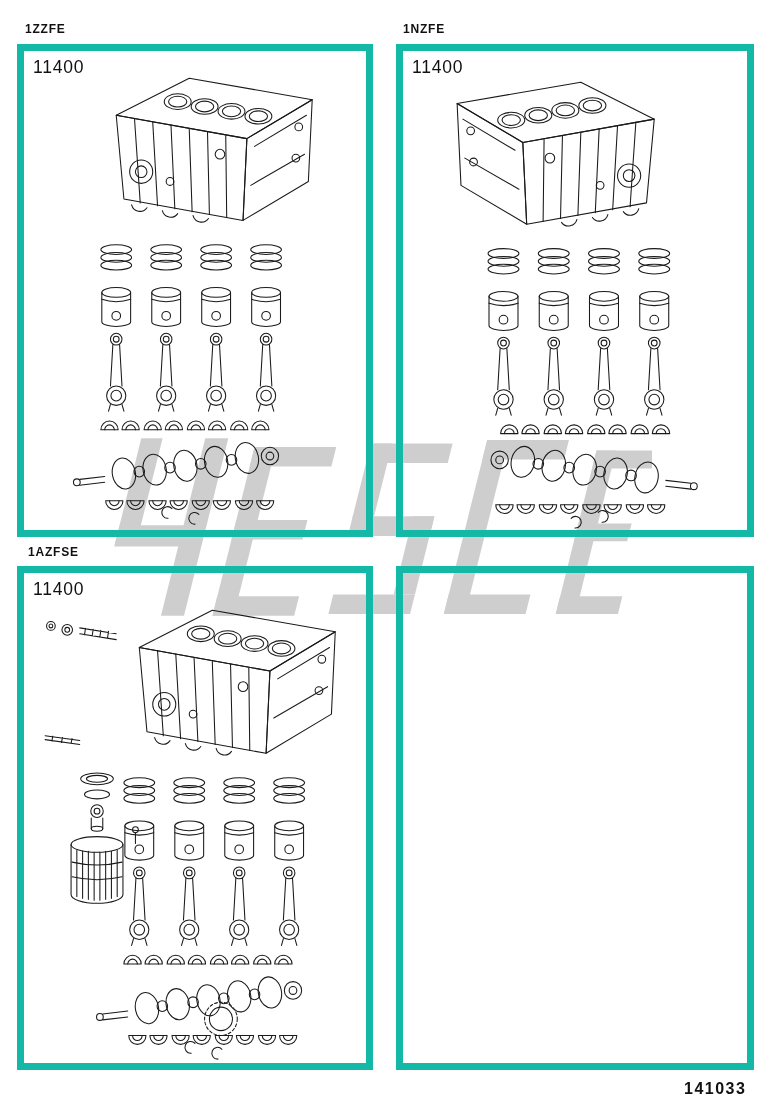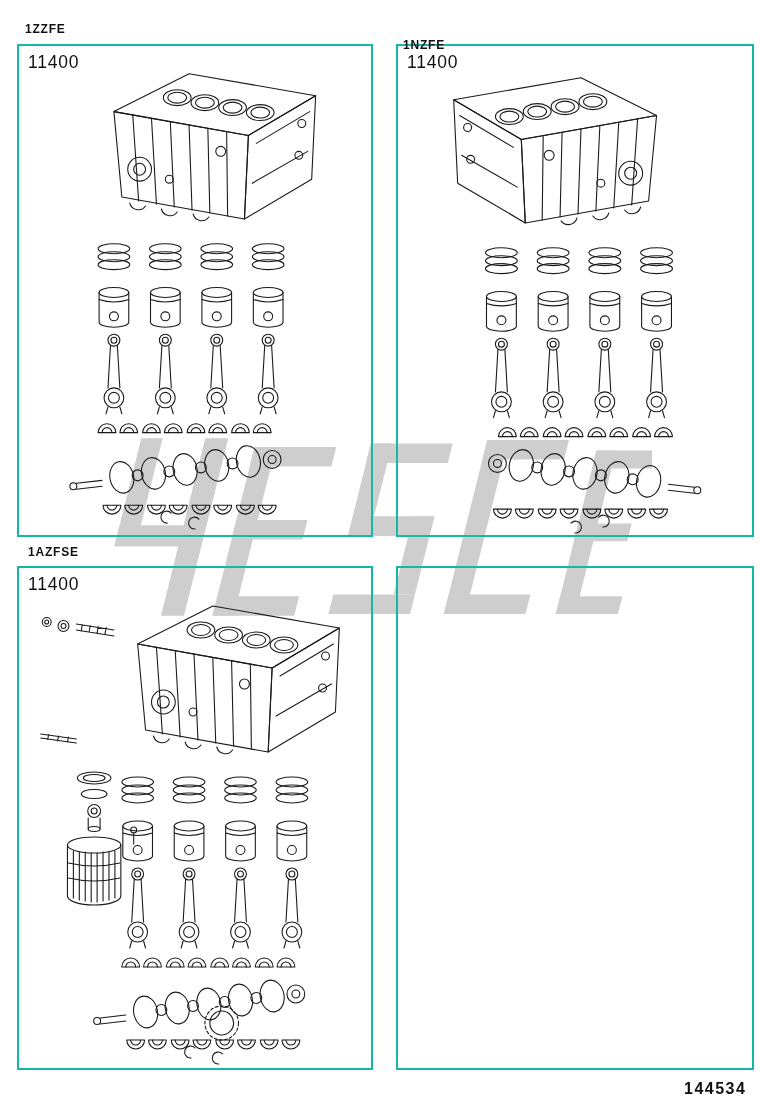--- a/index.html
+++ b/index.html
@@ -4,24 +4,24 @@
 <style>
   html,body{margin:0;padding:0;}
   body{
     width:760px;height:1112px;position:relative;background:#ffffff;
     font-family:"Liberation Sans", sans-serif;color:#111;overflow:hidden;
   }
   .engine-code{
     position:absolute;font-size:12px;font-weight:700;letter-spacing:.8px;z-index:3;
   }
   #code-0{left:25px;top:22px;}
-  #code-1{left:403px;top:38px;}
+  #code-1{left:403px;top:22px;}
   #code-2{left:28px;top:545px;}
   .panel{
-    position:absolute;border:2px solid #14b8a6;background:transparent;
+    position:absolute;border:7px solid #14b8a6;background:transparent;
     box-sizing:border-box;z-index:2;
   }
   .p0{left:17px;top:44px;width:356px;height:493px;}
   .p1{left:396px;top:44px;width:358px;height:493px;}
   .p2{left:17px;top:566px;width:356px;height:504px;}
   .p3{left:396px;top:566px;width:358px;height:504px;}
   .part-number{
     position:absolute;left:9px;top:6px;font-size:17.5px;font-weight:500;
     letter-spacing:.8px;z-index:3;
   }
@@ -198,13 +198,13 @@
 <div class="panel p2">
   <div class="part-number">11400</div>
   <svg class="diagram" viewBox="0 0 356 500" preserveAspectRatio="none" xmlns="http://www.w3.org/2000/svg" xmlns:xlink="http://www.w3.org/1999/xlink">
     <use href="#exploded-engine" xlink:href="#exploded-engine" transform="translate(24,16)"></use>
     <use href="#azfse-extra" xlink:href="#azfse-extra"></use>
   </svg>
 </div>
 
 <div class="panel p3"></div>
 
-<div class="page-number">144534</div>
+<div class="page-number">141033</div>
 
 </body></html>

